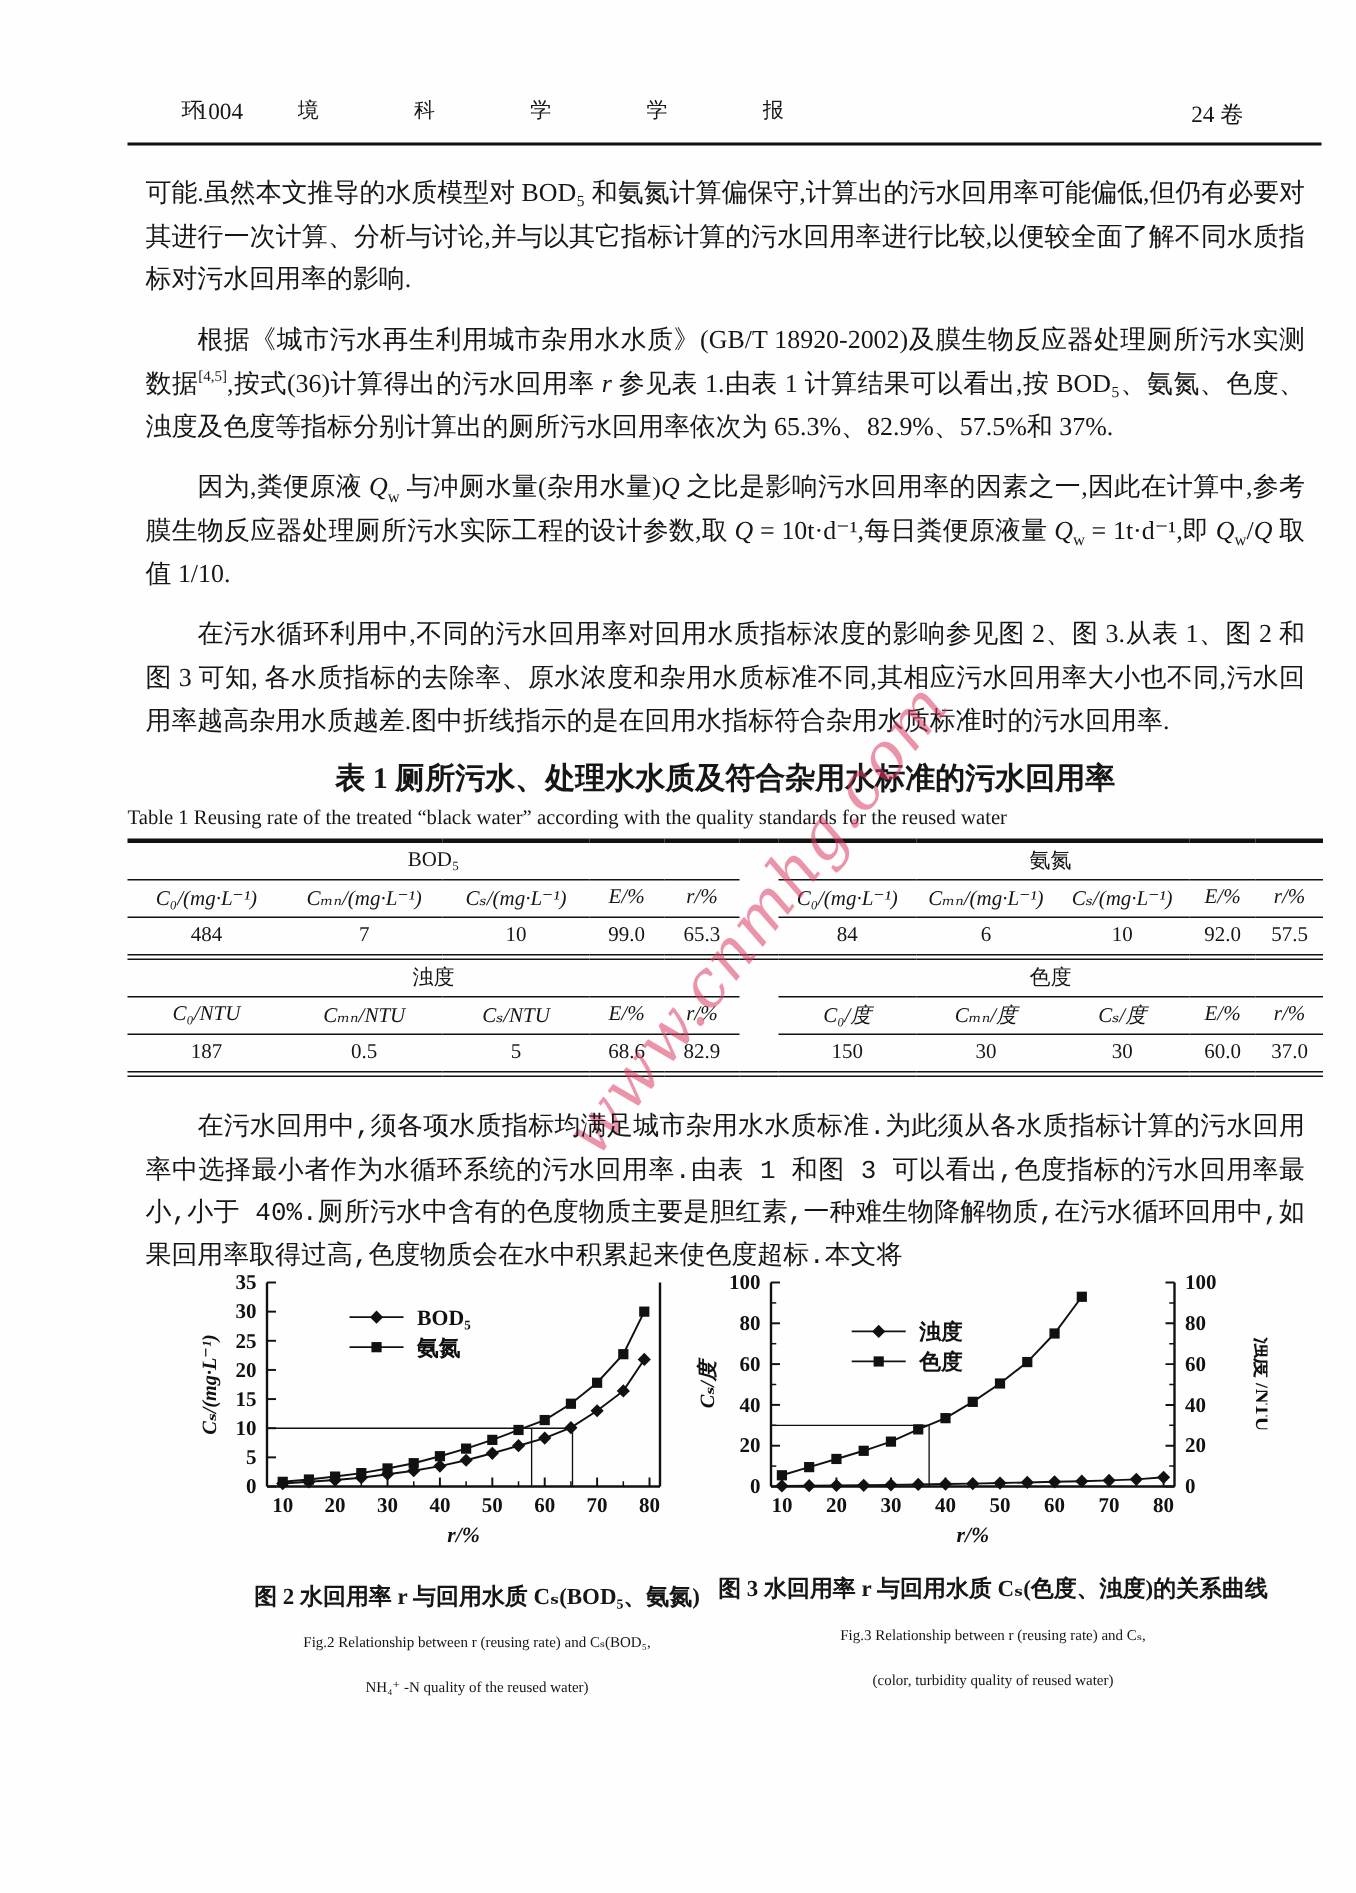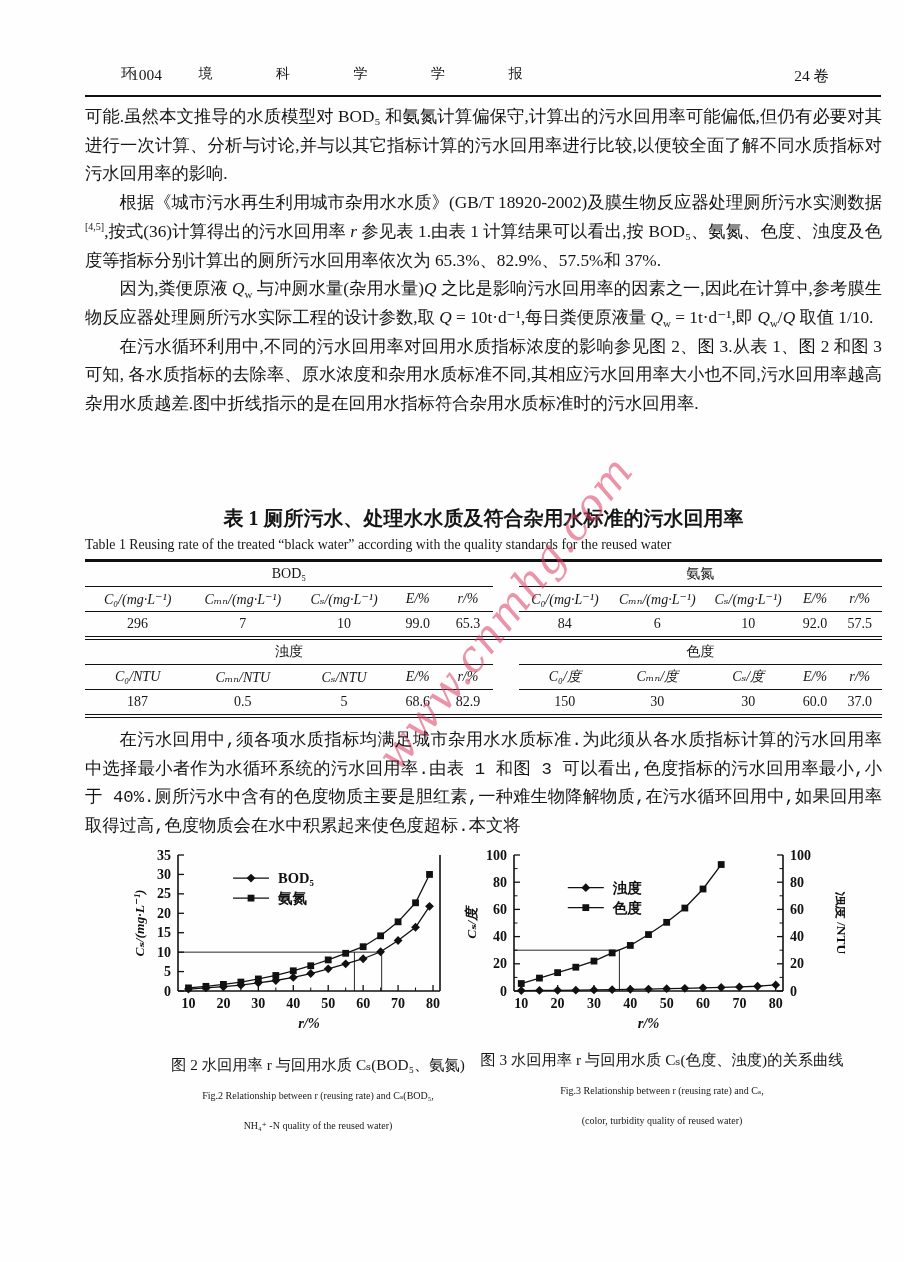--- a/index.html
+++ b/index.html
@@ -7,21 +7,21 @@
         font-family:"Liberation Serif","DejaVu Serif",serif;color:#161616;overflow:hidden;}
   
   .hdr{position:absolute;left:91px;top:64px;width:796px;height:26px;font-size:15.5px;}
   .hdr .pgno{position:absolute;left:40px;top:2px;}
   .hdr .jrnl{position:absolute;left:0;right:0;text-align:left;top:1px;font-size:14px;letter-spacing:30px;text-indent:30px;}
   .hdr .vol{position:absolute;right:58px;top:2px;}
   .hdr-rule{position:absolute;left:85px;top:95px;width:796px;border-top:2.6px solid #111;}
   
   .flow{position:absolute;left:85px;width:797px;font-size:17.3px;line-height:28.7px;text-align:justify;}
   #text1{top:103px;} #text2{top:727px;font-family:Liberation Mono, monospace;}
-  .flow p{margin:0;}
+  .flow p{margin:12px;}
   .flow p.ind{text-indent:2em;}
   .sup{vertical-align:super;font-size:10px;line-height:0;}
   .sub{vertical-align:sub;font-size:11px;line-height:0;}
   .i{font-style:italic;}
   
   .tblblk{position:absolute;left:85px;top:505px;width:797px;}
   .tbl-title-cn{text-align:center;font-weight:bold;font-size:20px;}
   .tbl-title-en{font-size:13.8px;margin-top:5px;}
   table.paper{width:100%;border-collapse:collapse;margin-top:6px;table-layout:fixed;}
   table.paper td{padding:0 2px;text-align:center;font-size:14px;height:24px;overflow:hidden;white-space:nowrap;}
@@ -31,21 +31,21 @@
   td.hr1{border-bottom:1.2px solid #111;}
   tr.rule-dbl td{border-bottom:4px double #111;}
   col.gap{width:16px;}
   col.c-big{width:13.2%;} col.c-mid{width:12.2%;} col.c-sm{width:6.3%;}
   col.r-big{width:11.6%;} col.r-mid{width:11.2%;} col.r-sm{width:5.6%;}
   .tbl-note{font-size:13px;margin-top:6px;padding-left:14px;}
   
   .cap{position:absolute;text-align:center;}
   #cap2{left:118px;top:1049px;width:400px;}
   #cap3{left:462px;top:1044px;width:400px;}
-  .cap .cn{font-weight:normal;font-size:15.3px;line-height:32px;}
+  .cap .cn{font-weight:bold;font-size:15.3px;line-height:32px;}
   .cap .en{font-size:10px;line-height:30px;}
   
   .wm{position:absolute;left:505px;top:613px;transform:translate(-50%,-50%) rotate(-52deg);
       font-size:43px;font-style:italic;letter-spacing:1px;white-space:nowrap;
       font-family:"DejaVu Serif",serif;opacity:.55;pointer-events:none;}
   svg.chart{position:absolute;}
   #chart0{left:131px;top:846px;}
   #chart1{left:463px;top:846px;}
 </style>
 </head>
@@ -97,21 +97,21 @@
         <td class="hd hr1">E/%</td>
         <td class="hd hr1">r/%</td>
         <td></td>
         <td class="hd hr1">C₀/(mg·L⁻¹)</td>
         <td class="hd hr1">Cₘₙ/(mg·L⁻¹)</td>
         <td class="hd hr1">Cₛ/(mg·L⁻¹)</td>
         <td class="hd hr1">E/%</td>
         <td class="hd hr1">r/%</td>
       </tr>
       <tr class="rule-dbl">
-        <td>296</td>
+        <td>484</td>
         <td>7</td>
         <td>10</td>
         <td>99.0</td>
         <td>65.3</td>
         <td></td>
         <td>84</td>
         <td>6</td>
         <td>10</td>
         <td>92.0</td>
         <td>57.5</td>

